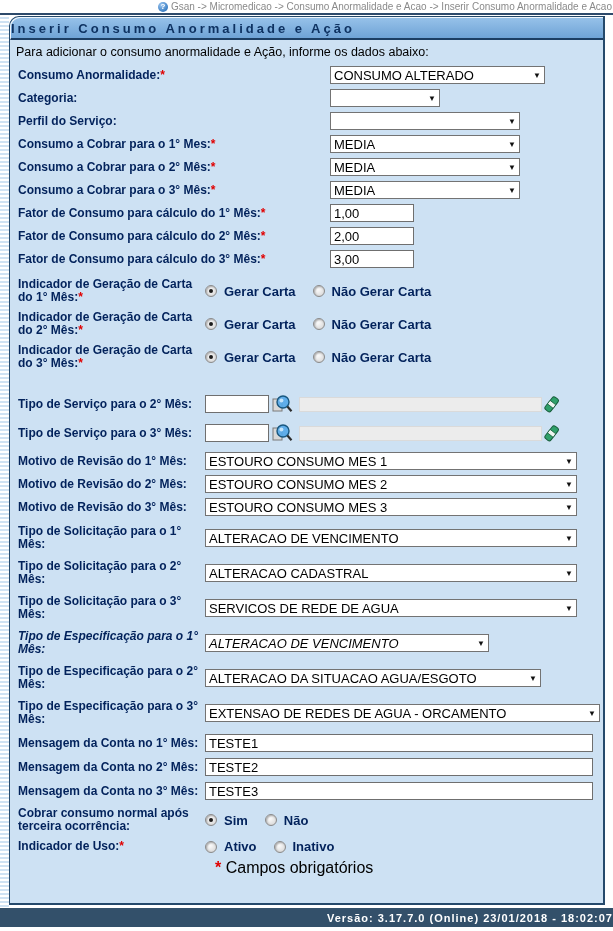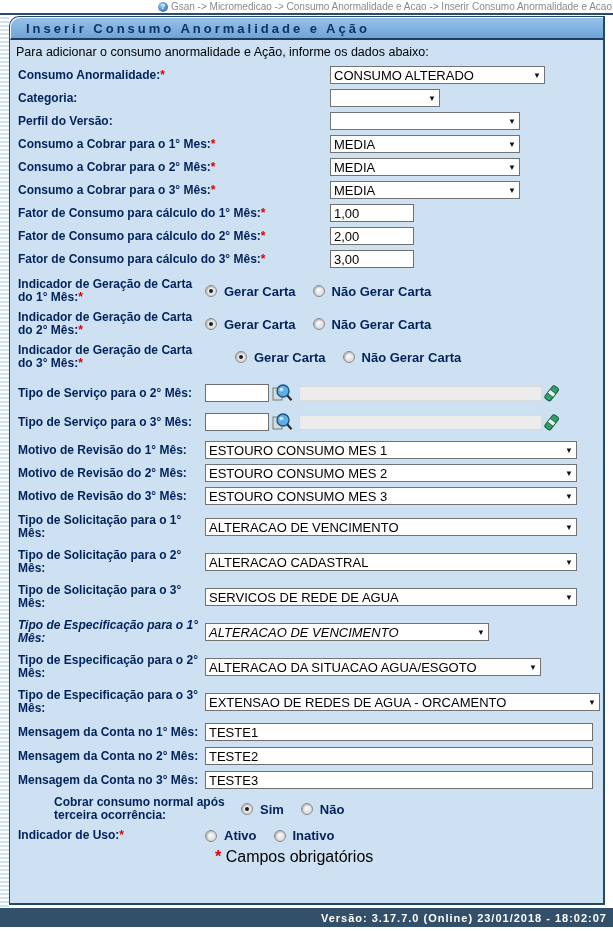--- a/index.html
+++ b/index.html
@@ -36,21 +36,20 @@
     overflow: hidden;
     display: flex; flex-direction: column;
   }
   .title-bar {
     height: 23px; flex: 0 0 23px;
     background: linear-gradient(#96c1e9, #6fa3d6);
     border-bottom: 2px solid #1c3e63;
     border-top: 1px solid #eef5fc; border-left: 1px solid #eef5fc;
     border-top-left-radius: 10px;
     display: flex; align-items: center;
-    padding-left: 15px;
     font-size: 13px; font-weight: bold; letter-spacing: 3px; color: #0e3261;
   }
   .subtitle { font-size: 12.5px; color: #000; padding: 5px 6px 4px 6px; }
   .form-body { flex: 1; display: flex; flex-direction: column; padding: 3px 10px 8px 8px; }
   .row { display: flex; align-items: center; margin-bottom: 5px; }
   .label {
     width: 187px; flex: 0 0 187px;
     font-size: 12px; font-weight: bold; color: #02225b; line-height: 13px;
   }
   .label.wide { width: 312px; flex: 0 0 312px; }
@@ -90,21 +89,21 @@
   .btn {
     height: 37px; background: #abcdee;
     border: 1px solid #44698e; border-right: 2px solid #23405c; border-bottom: 2px solid #23405c;
     color: #0c2d5e; font-size: 13px; font-family: "Liberation Sans", sans-serif;
     padding: 0 9px; cursor: pointer;
   }
   .btn.right { margin-left: auto; margin-top: 38px; }
   .footer-bar {
     position: absolute; left: 0; top: 908px; width: 613px; height: 19px;
     background: #33506a; color: #fff; font-size: 11px; font-weight: bold; letter-spacing: 1px;
-    display: flex; align-items: center; justify-content: flex-end; padding-right: 6px;
+    display: flex; align-items: center; justify-content: flex-end; 
   }
   .g2 { margin-left: 2px; } .g6 { margin-left: 6px; } .gauto { margin-left: auto; margin-right: 32px; }
 </style>
 </head>
 <body>
 
 <div class="breadcrumb-bar">
   <span class="help-icon">?</span>
   <span>Gsan -&gt; Micromedicao -&gt; Consumo Anormalidade e Acao -&gt; Inserir Consumo Anormalidade e Acao</span>
 </div>
@@ -126,21 +125,21 @@
 
     <div class="row">
       <div class="label wide"><span>Categoria:</span></div>
       <div class="selectbox w110">
           <span></span>
           <span class="arrow">▼</span>
         </div>
     </div>
 
     <div class="row">
-      <div class="label wide"><span>Perfil do Versão:</span></div>
+      <div class="label wide"><span>Perfil do Serviço:</span></div>
       <div class="selectbox w190">
           <span></span>
           <span class="arrow">▼</span>
         </div>
     </div>
 
     <div class="row">
       <div class="label wide"><span>Consumo a Cobrar para o 1° Mes:</span><span class="req">*</span></div>
       <div class="selectbox w190">
           <span>MEDIA</span>
@@ -192,21 +191,21 @@
     <div class="row" style="margin-bottom:7px;">
       <div class="label"><span>Indicador de Geração de Carta do 2° Mês:</span><span class="req">*</span></div>
       <div class="radio-group">
         <span class="radio checked"></span>
         <span class="radio-label">Gerar Carta</span>
         <span class="radio"></span>
         <span class="radio-label">Não Gerar Carta</span>
       </div>
     </div>
 
-    <div class="row" style="margin-bottom:12px;gap:30px;">
+    <div class="row" style="margin-bottom:23px;">
       <div class="label"><span>Indicador de Geração de Carta do 3° Mês:</span><span class="req">*</span></div>
       <div class="radio-group">
         <span class="radio checked"></span>
         <span class="radio-label">Gerar Carta</span>
         <span class="radio"></span>
         <span class="radio-label">Não Gerar Carta</span>
       </div>
     </div>
 
 
@@ -334,21 +333,21 @@
     <div class="row" style="margin-bottom:6px;">
       <div class="label"><span>Mensagem da Conta no 2° Mês:</span></div>
       <input class="text-input in392" value="TESTE2" style="">
     </div>
 
     <div class="row" style="margin-bottom:7px;">
       <div class="label"><span>Mensagem da Conta no 3° Mês:</span></div>
       <input class="text-input in392" value="TESTE3" style="">
     </div>
 
-    <div class="row" style="margin-bottom:6px;margin-left:36px;">
+    <div class="row" style="margin-bottom:6px;">
       <div class="label"><span>Cobrar consumo normal após terceira ocorrência:</span></div>
       <div class="radio-group">
         <span class="radio checked"></span>
         <span class="radio-label">Sim</span>
         <span class="radio"></span>
         <span class="radio-label">Não</span>
       </div>
     </div>
 
     <div class="row" style="margin-bottom:2px;">

